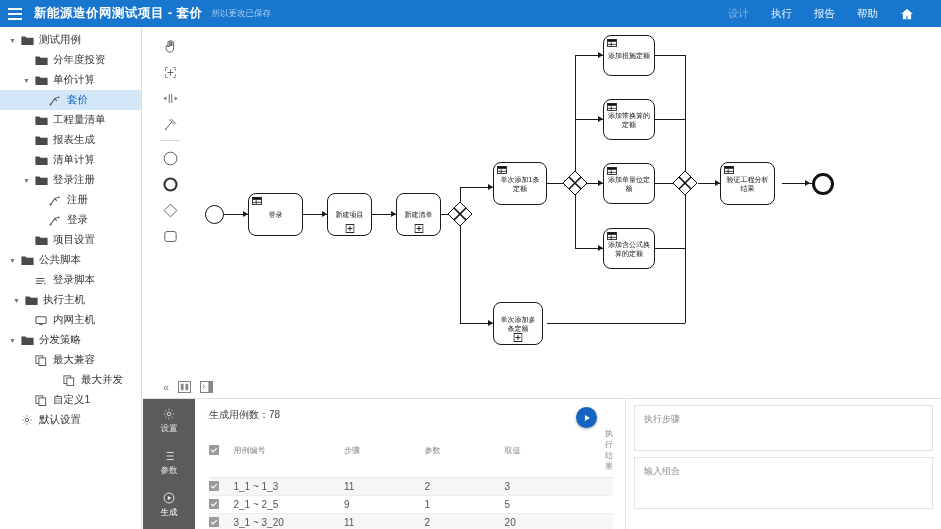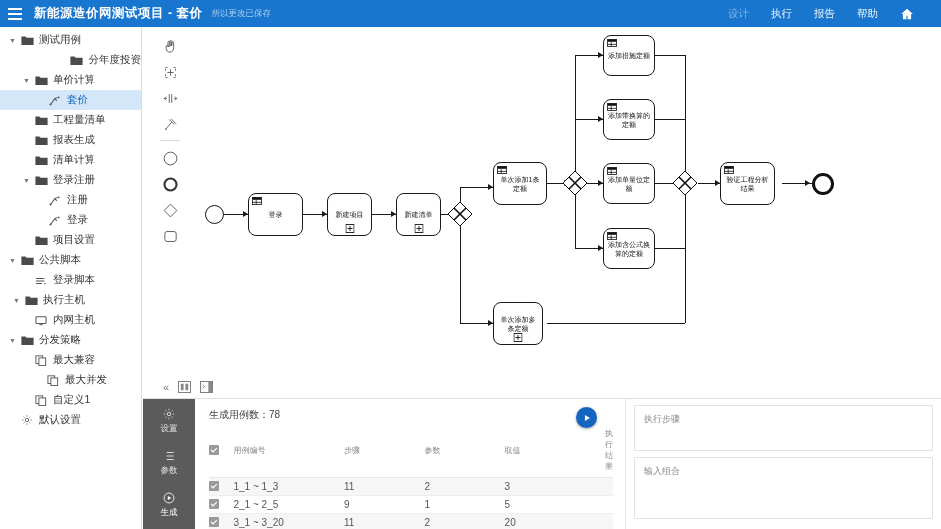--- a/index.html
+++ b/index.html
@@ -161,21 +161,21 @@
   .right-panel {
     width: 316px; flex: none; border-left: 1px solid #e6e6e6;
     padding: 6px 8px 6px 8px; display: flex; flex-direction: column; gap: 6px;
     background: #fff;
   }
   .rp-box {
     border: 1px solid #e2e2e2; background: #fff; font-size: 9px; color: #8a8a8a;
     padding: 7px 9px; overflow: hidden;
   }
   .rp-box.steps { height: 46px; }
-  .rp-box.combo { height: 62px; }
+  .rp-box.combo { height: 52px; }
 </style>
 </head>
 <body>
 
 <div id="app">
 
   <div class="header">
     <div class="hamburger">
         <i></i>
         <i></i>
@@ -199,21 +199,21 @@
       <div class="tree-item" style="padding-left: 6px;">
         <span class="caret">▼</span>
         <span class="t-icon">
           <svg class="ico" width="13" height="11" viewBox="0 0 16 13">
             <path fill="#4a4a4a" d="M0.5 1.5h5l1.4 1.7H15.5V12H0.5z"></path>
             <path fill="#fff" d="M2.2 5h12v.8h-12z" opacity="0"></path>
           </svg>
         </span>
         <span class="tree-label">测试用例</span>
       </div>
-      <div class="tree-item" style="padding-left: 20px; justify-content: flex-end;">
+      <div class="tree-item" style="padding-left: 20px;">
         <span class="caret empty">▼</span>
         <span class="t-icon">
           <svg class="ico" width="13" height="11" viewBox="0 0 16 13">
             <path fill="#4a4a4a" d="M0.5 1.5h5l1.4 1.7H15.5V12H0.5z"></path>
             <path fill="#fff" d="M2.2 5h12v.8h-12z" opacity="0"></path>
           </svg>
         </span>
         <span class="tree-label">分年度投资</span>
       </div>
       <div class="tree-item" style="padding-left: 20px;">
@@ -362,21 +362,21 @@
       <div class="tree-item" style="padding-left: 20px;">
         <span class="caret empty">▼</span>
         <span class="t-icon">
           <svg class="ico" width="12" height="11" viewBox="0 0 14 13">
             <rect x="1" y="1" width="8" height="9" fill="none" stroke="#555" stroke-width="1.1"></rect>
             <rect x="4.5" y="3.5" width="8" height="9" fill="#fff" stroke="#555" stroke-width="1.1"></rect>
           </svg>
         </span>
         <span class="tree-label">最大兼容</span>
       </div>
-      <div class="tree-item" style="padding-left: 32px;">
+      <div class="tree-item" style="padding-left: 4px; margin-left: 44px;">
         <span class="caret empty">▼</span>
         <span class="t-icon">
           <svg class="ico" width="12" height="11" viewBox="0 0 14 13">
             <rect x="1" y="1" width="8" height="9" fill="none" stroke="#555" stroke-width="1.1"></rect>
             <rect x="4.5" y="3.5" width="8" height="9" fill="#fff" stroke="#555" stroke-width="1.1"></rect>
           </svg>
         </span>
         <span class="tree-label">最大并发</span>
       </div>
       <div class="tree-item" style="padding-left: 20px;">

